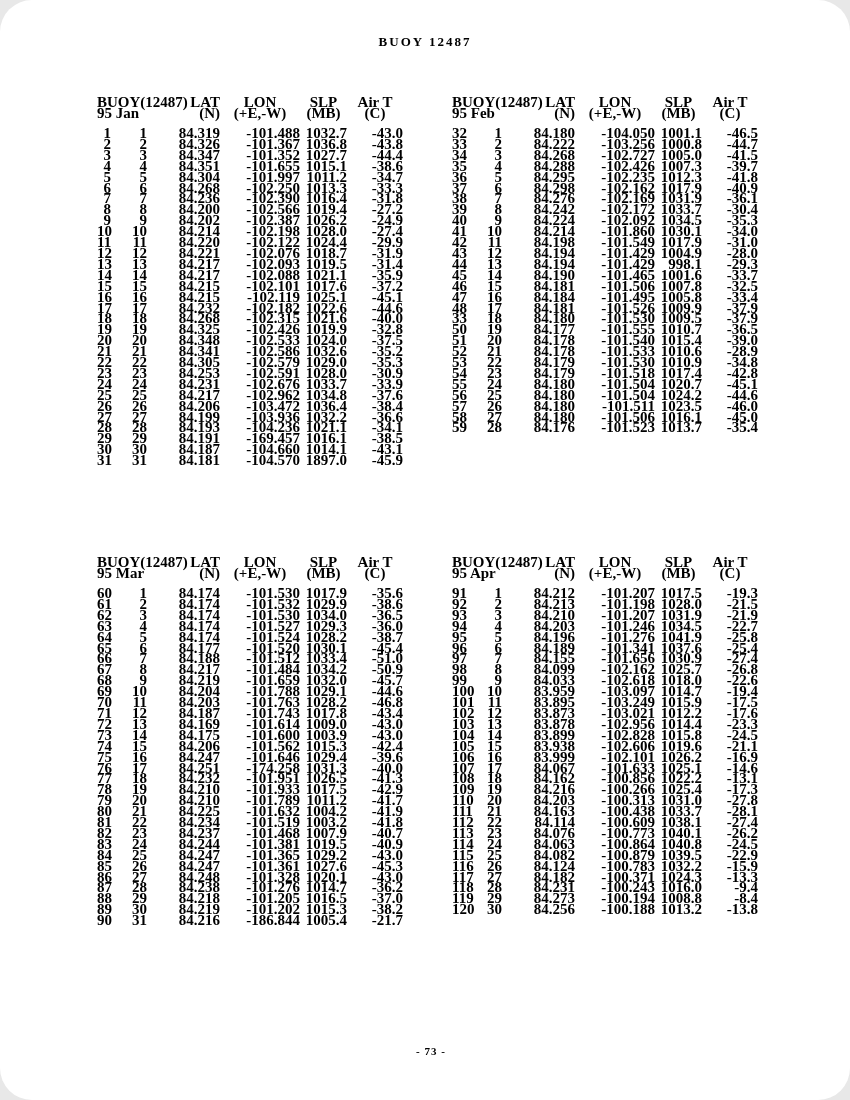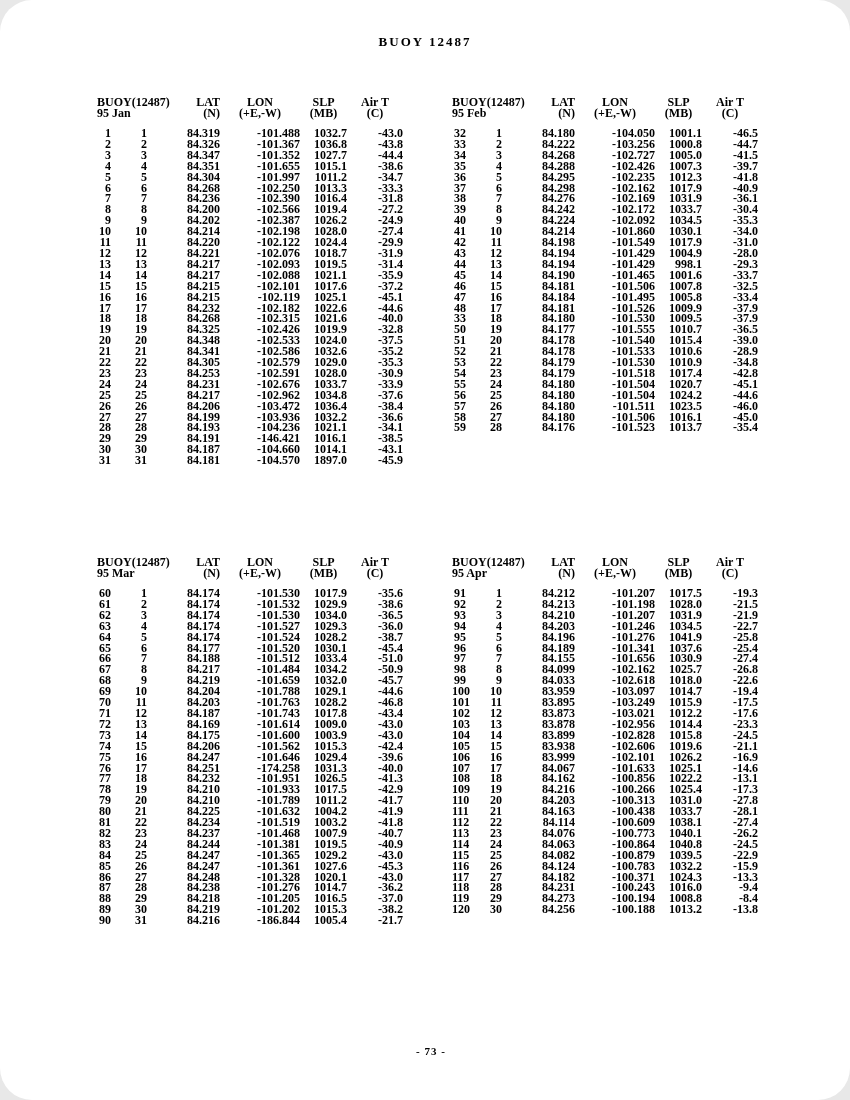--- a/index.html
+++ b/index.html
@@ -11,21 +11,21 @@
     border-radius:32px;
   }
   .title {
     position:absolute; top:34px; left:0; width:100%;
     text-align:center; font-size:13px; font-weight:bold; letter-spacing:2px;
   }
   .footer {
     position:absolute; top:1045px; left:6px; width:100%;
     text-align:center; font-size:11px; font-weight:bold; letter-spacing:1px;
   }
-  .tbl { position:absolute; width:307px; font-size:12px; font-weight:bold; }
+  .tbl { position:absolute; width:307px; font-size:15px; font-weight:bold; }
   .tbl.pos-jan { left:97px;  top:97px; }
   .tbl.pos-feb { left:452px; top:97px; }
   .tbl.pos-mar { left:97px;  top:557px; }
   .tbl.pos-apr { left:452px; top:557px; }
   .hrow { display:grid; grid-template-columns:123px 80px 47px 56px; line-height:11px; }
   .hcell { text-align:center; white-space:nowrap; }
   .hcell.first { display:flex; justify-content:space-between; text-align:left; }
   .tbody { margin-top:9px; }
   .trow { display:grid; grid-template-columns:14px 36px 73px 80px 47px 56px; line-height:10.9px; }
   .trow .cell { text-align:right; white-space:nowrap; }
@@ -278,21 +278,21 @@
           <div class="cell">28</div>
           <div class="cell">84.193</div>
           <div class="cell">-104.236</div>
           <div class="cell">1021.1</div>
           <div class="cell">-34.1</div>
         </div>
         <div class="trow">
           <div class="cell">29</div>
           <div class="cell">29</div>
           <div class="cell">84.191</div>
-          <div class="cell">-146.421</div>
+          <div class="cell">-169.457</div>
           <div class="cell">1016.1</div>
           <div class="cell">-38.5</div>
         </div>
         <div class="trow">
           <div class="cell">30</div>
           <div class="cell">30</div>
           <div class="cell">84.187</div>
           <div class="cell">-104.660</div>
           <div class="cell">1014.1</div>
           <div class="cell">-43.1</div>

